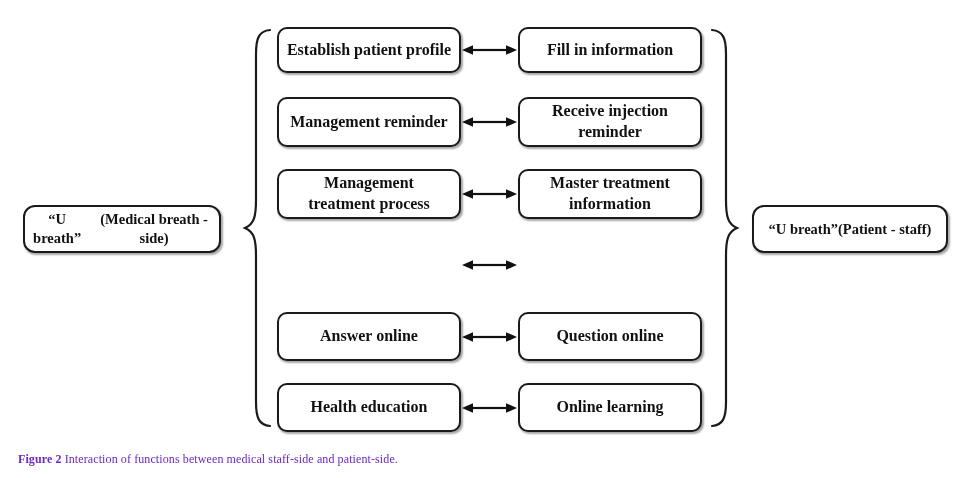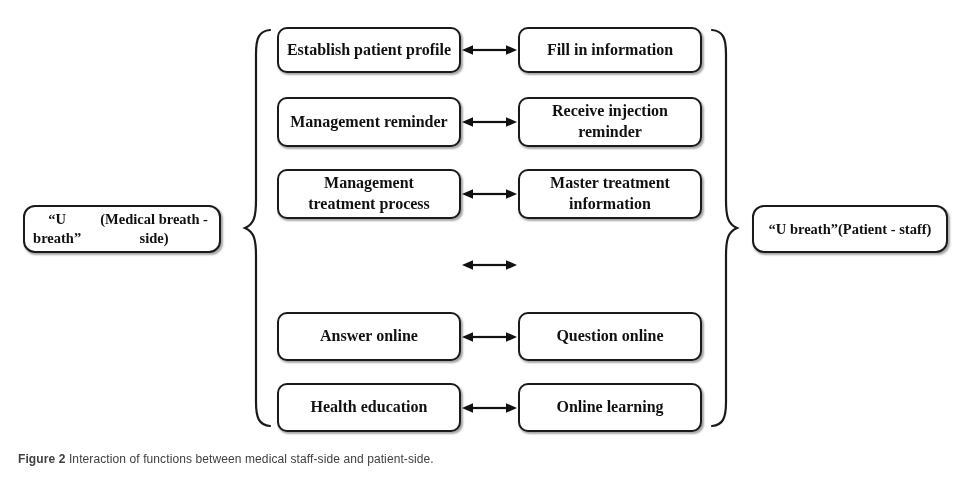--- a/index.html
+++ b/index.html
@@ -57,22 +57,22 @@
     padding:1px 3px;
   }
   .arrow{
     flex:1;display:flex;align-items:center;justify-content:center;
   }
   .arrow svg{display:block;}
   .arrow .fill{fill:var(--arrow);}
   
   .caption{
     position:absolute;left:18px;top:452px;
-    font-family:Liberation Sans, sans-serif;
-    font-size:12px;color:#404040;letter-spacing:0.1px;
+    font-family:Liberation Serif, serif;
+    font-size:12px;color:#6d28d9;letter-spacing:0.1px;
   }
   .caption .bold{font-weight:bold;}
 </style>
 </head>
 <body>
 
 <div class="stage">
 
   <div class="side-box left">
     <div>“U breath”</div>

